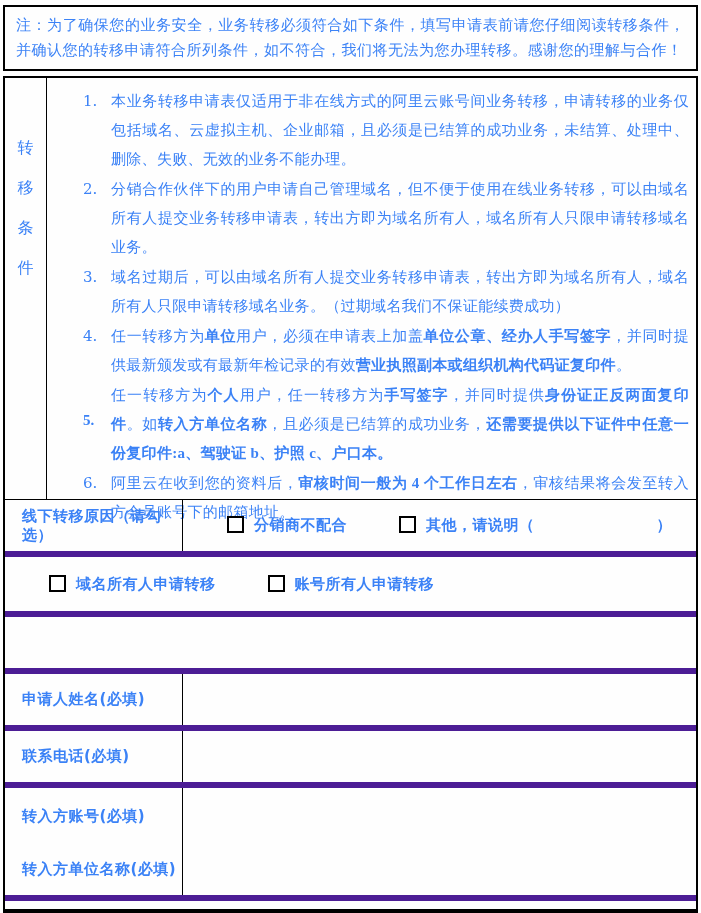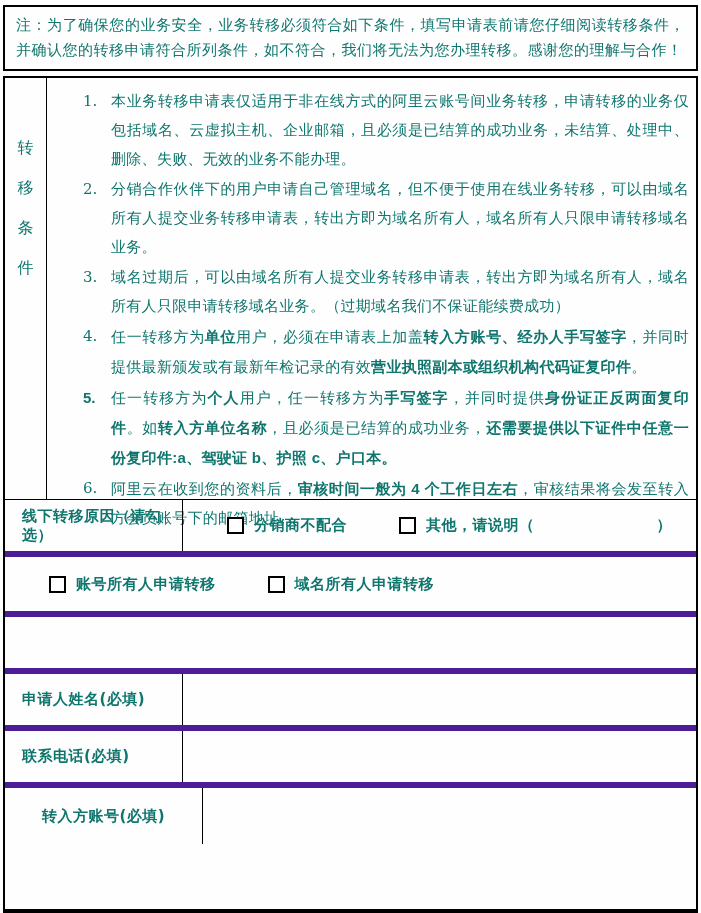--- a/index.html
+++ b/index.html
@@ -1,19 +1,19 @@
 <!DOCTYPE html>
 <html><head>
 <meta charset="utf-8">
 <style>
   html,body{margin:0;padding:0;}
   body{background:#fff;}
   .page{
     position:relative;width:701px;height:913px;background:#fefefe;
-    overflow:hidden;color:#0f766e;
+    overflow:hidden;color:#3b82f6;
     font-family:"DejaVu Serif","Liberation Serif",serif;
   }
   
   .note-box{
     position:absolute;left:3px;top:5px;width:695px;height:66px;
     box-sizing:border-box;border:2px solid #000;
     padding:6px 11px;font-size:15px;line-height:25px;
     text-align:justify;letter-spacing:0.5px;
   }
   
@@ -31,43 +31,44 @@
     text-align:center;padding-top:50px;font-size:16px;line-height:40px;
   }
   .cond-content{
     flex:1;box-sizing:border-box;padding:9px 7px 0 36px;
     font-size:15px;line-height:29px;
   }
   .cond-item{display:flex;margin-bottom:1px;}
   .cond-item .num{width:28px;flex:none;}
   .cond-item .txt{flex:1;text-align:justify;letter-spacing:0.3px;}
   .b{
-    font-family:Liberation Sans, sans-serif;
+    font-family:Liberation Serif, serif;
     font-weight:700;
+    margin-top:25px;
   }
   
   .form-row{
     display:flex;height:57px;box-sizing:border-box;
     border-bottom:6px solid #4c1d95;flex:none;
   }
   .form-row:nth-child(1){height:65px;}
   .form-row:nth-child(3){height:60px;}
-  .form-row:nth-child(7){height:56px;border-bottom:none;margin-left:20px;}
+  .form-row:nth-child(7){height:56px;border-bottom:none;}
   .form-label{
     width:178px;flex:none;box-sizing:border-box;border-right:1px solid #000;
     display:flex;align-items:center;padding-left:17px;
     font-family:"DejaVu Sans","Liberation Sans",sans-serif;
     font-weight:700;font-size:15px;letter-spacing:0.5px;
   }
   .form-value{
     flex:1;display:flex;align-items:center;padding:0 0 0 14px;
     font-family:"DejaVu Sans","Liberation Sans",sans-serif;
     font-weight:700;font-size:15px;letter-spacing:0.5px;
   }
-  .opt{display:inline-flex;align-items:center;margin-right:22px;padding-left:30px;}
+  .opt{display:inline-flex;margin-right:22px;padding-left:30px;}
   .cb{
     width:13px;height:13px;flex:none;display:inline-block;
     border:2px solid #000;margin-right:10px;background:#fff;
   }
   .trail{margin-left:auto;padding-right:24px;}
 </style>
 </head>
 <body>
 
 <div class="page">
@@ -92,21 +93,21 @@
           <div class="cond-item">
             <span class="num">2.</span>
             <span class="txt"><span>分销合作伙伴下的用户申请自己管理域名，但不便于使用在线业务转移，可以由域名所有人提交业务转移申请表，转出方即为域名所有人，域名所有人只限申请转移域名业务。</span></span>
           </div>
           <div class="cond-item">
             <span class="num">3.</span>
             <span class="txt"><span>域名过期后，可以由域名所有人提交业务转移申请表，转出方即为域名所有人，域名所有人只限申请转移域名业务。（过期域名我们不保证能续费成功）</span></span>
           </div>
           <div class="cond-item">
             <span class="num">4.</span>
-            <span class="txt"><span>任一转移方为</span><span class="b">单位</span><span>用户，必须在申请表上加盖</span><span class="b">转入方账号、经办人手写签字</span><span>，并同时提供最新颁发或有最新年检记录的有效</span><span class="b">营业执照副本或组织机构代码证复印件</span><span>。</span></span>
+            <span class="txt"><span>任一转移方为</span><span class="b">单位</span><span>用户，必须在申请表上加盖</span><span class="b">单位公章、经办人手写签字</span><span>，并同时提供最新颁发或有最新年检记录的有效</span><span class="b">营业执照副本或组织机构代码证复印件</span><span>。</span></span>
           </div>
           <div class="cond-item">
             <span class="num b">5.</span>
             <span class="txt"><span>任一转移方为</span><span class="b">个人</span><span>用户，任一转移方为</span><span class="b">手写签字</span><span>，并同时提供</span><span class="b">身份证正反两面复印件</span><span>。如</span><span class="b">转入方单位名称</span><span>，且必须是已结算的成功业务，</span><span class="b">还需要提供以下证件中任意一份复印件:a、驾驶证 b、护照 c、户口本。</span></span>
           </div>
           <div class="cond-item">
             <span class="num">6.</span>
             <span class="txt"><span>阿里云在收到您的资料后，</span><span class="b">审核时间一般为 4 个工作日左右</span><span>，审核结果将会发至转入方会员账号下的邮箱地址。</span></span>
           </div>
         </div>
@@ -123,38 +124,42 @@
             <span class="cb"></span>
             <span>其他，请说明（</span>
           </span>
           <span class="trail">）</span>
         </div>
       </div>
       <div class="form-row">
         <div class="form-value">
           <span class="opt">
             <span class="cb"></span>
-            <span>账号所有人申请转移</span>
+            <span>域名所有人申请转移</span>
           </span>
           <span class="opt">
             <span class="cb"></span>
-            <span>域名所有人申请转移</span>
+            <span>账号所有人申请转移</span>
           </span>
         </div>
       </div>
       <div class="form-row">
         <div class="form-value"></div>
       </div>
       <div class="form-row">
         <div class="form-label">申请人姓名(必填)</div>
         <div class="form-value"></div>
       </div>
       <div class="form-row">
         <div class="form-label">联系电话(必填)</div>
         <div class="form-value"></div>
       </div>
       <div class="form-row">
         <div class="form-label">转入方账号(必填)</div>
         <div class="form-value"></div>
       </div>
+      <div class="form-row">
+        <div class="form-label">转入方单位名称(必填)</div>
+        <div class="form-value"></div>
+      </div>
     </div>
 
 </div>
 
 </body></html>

